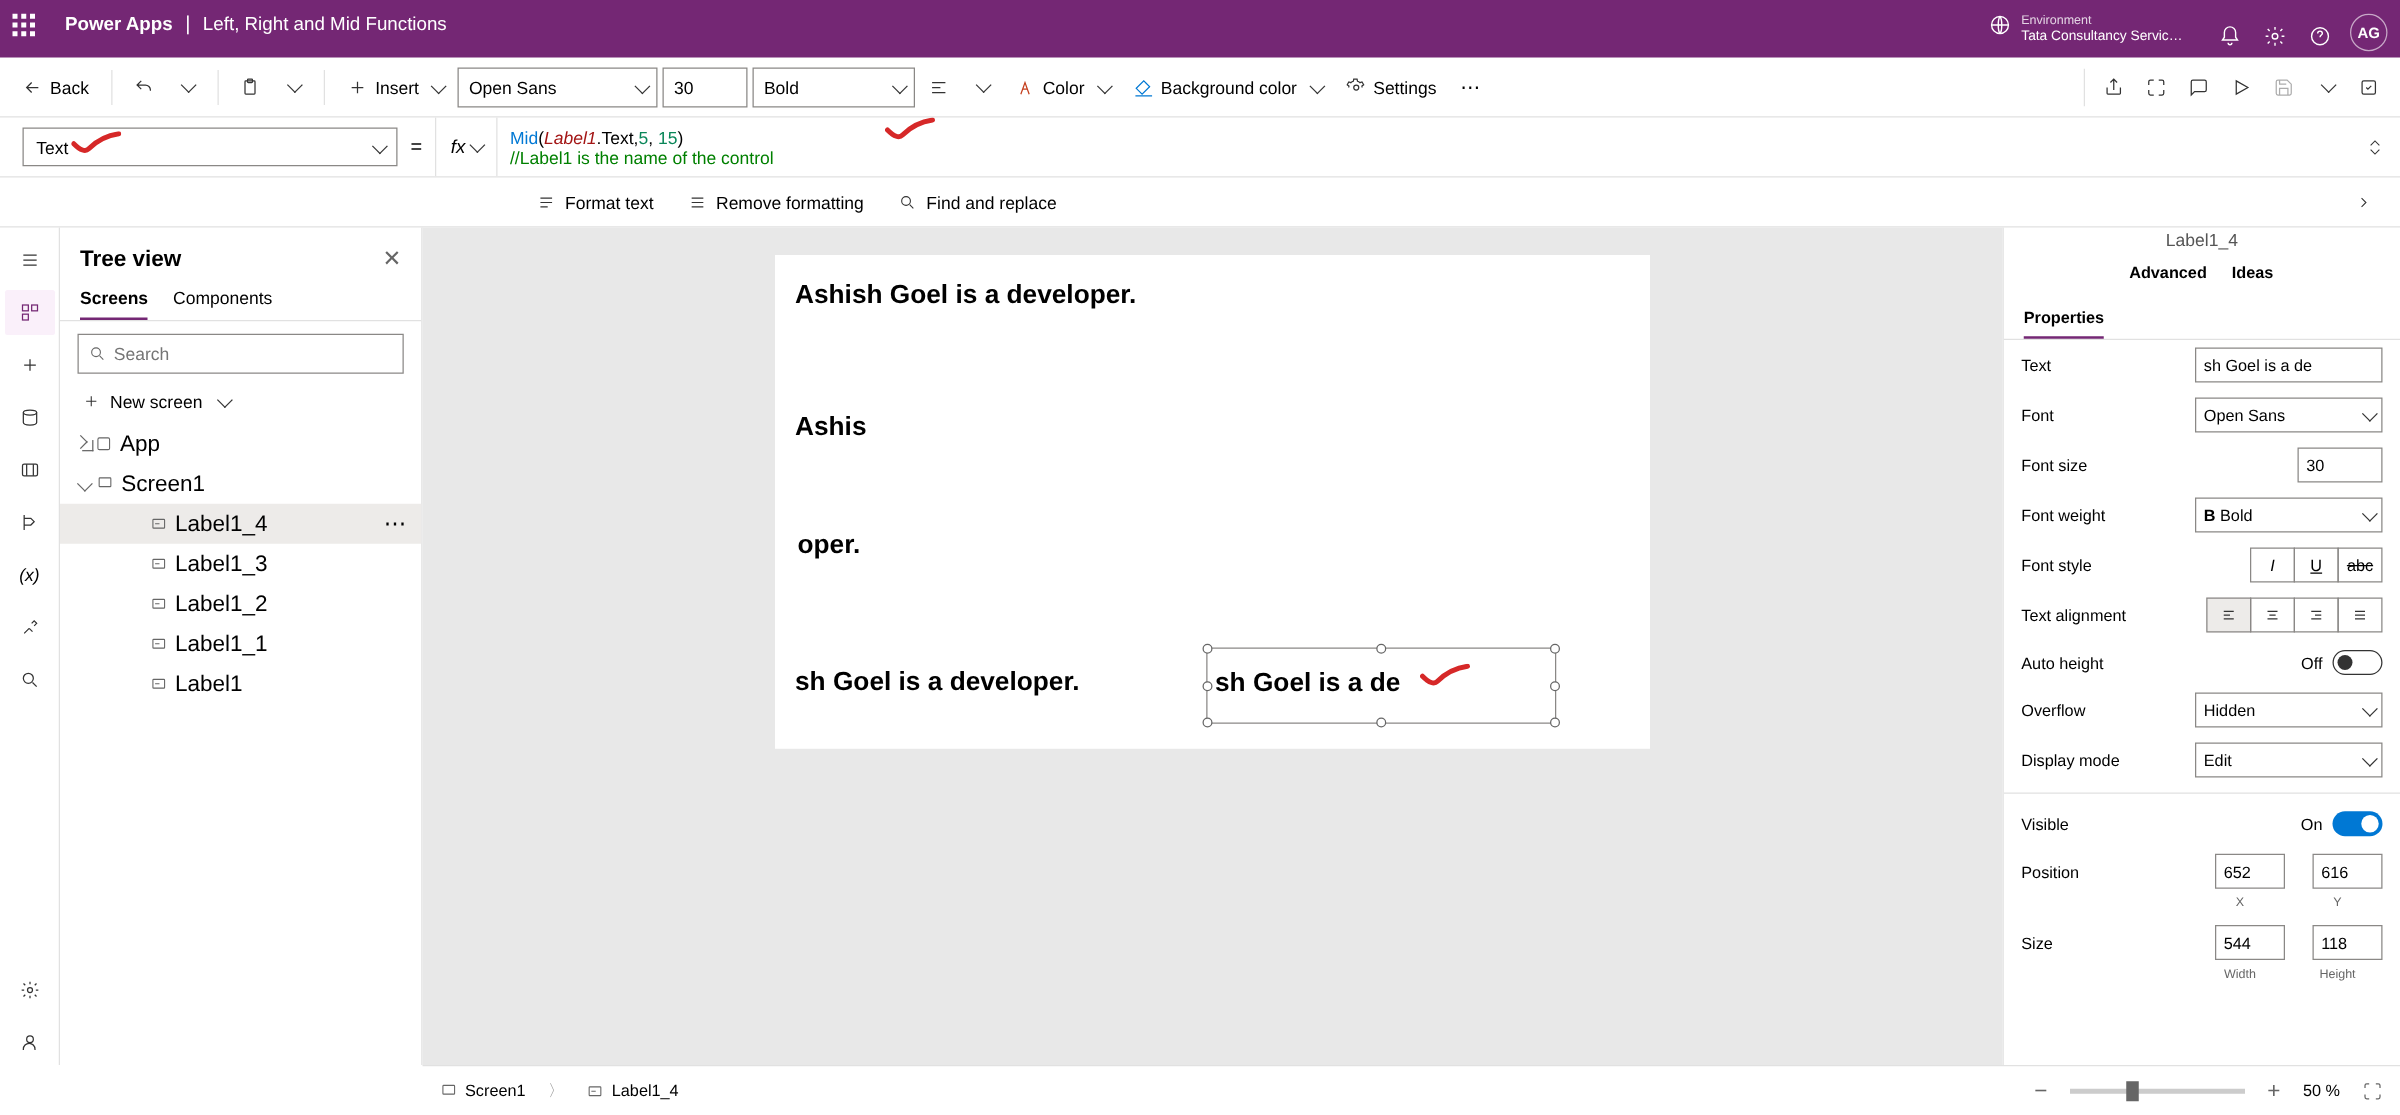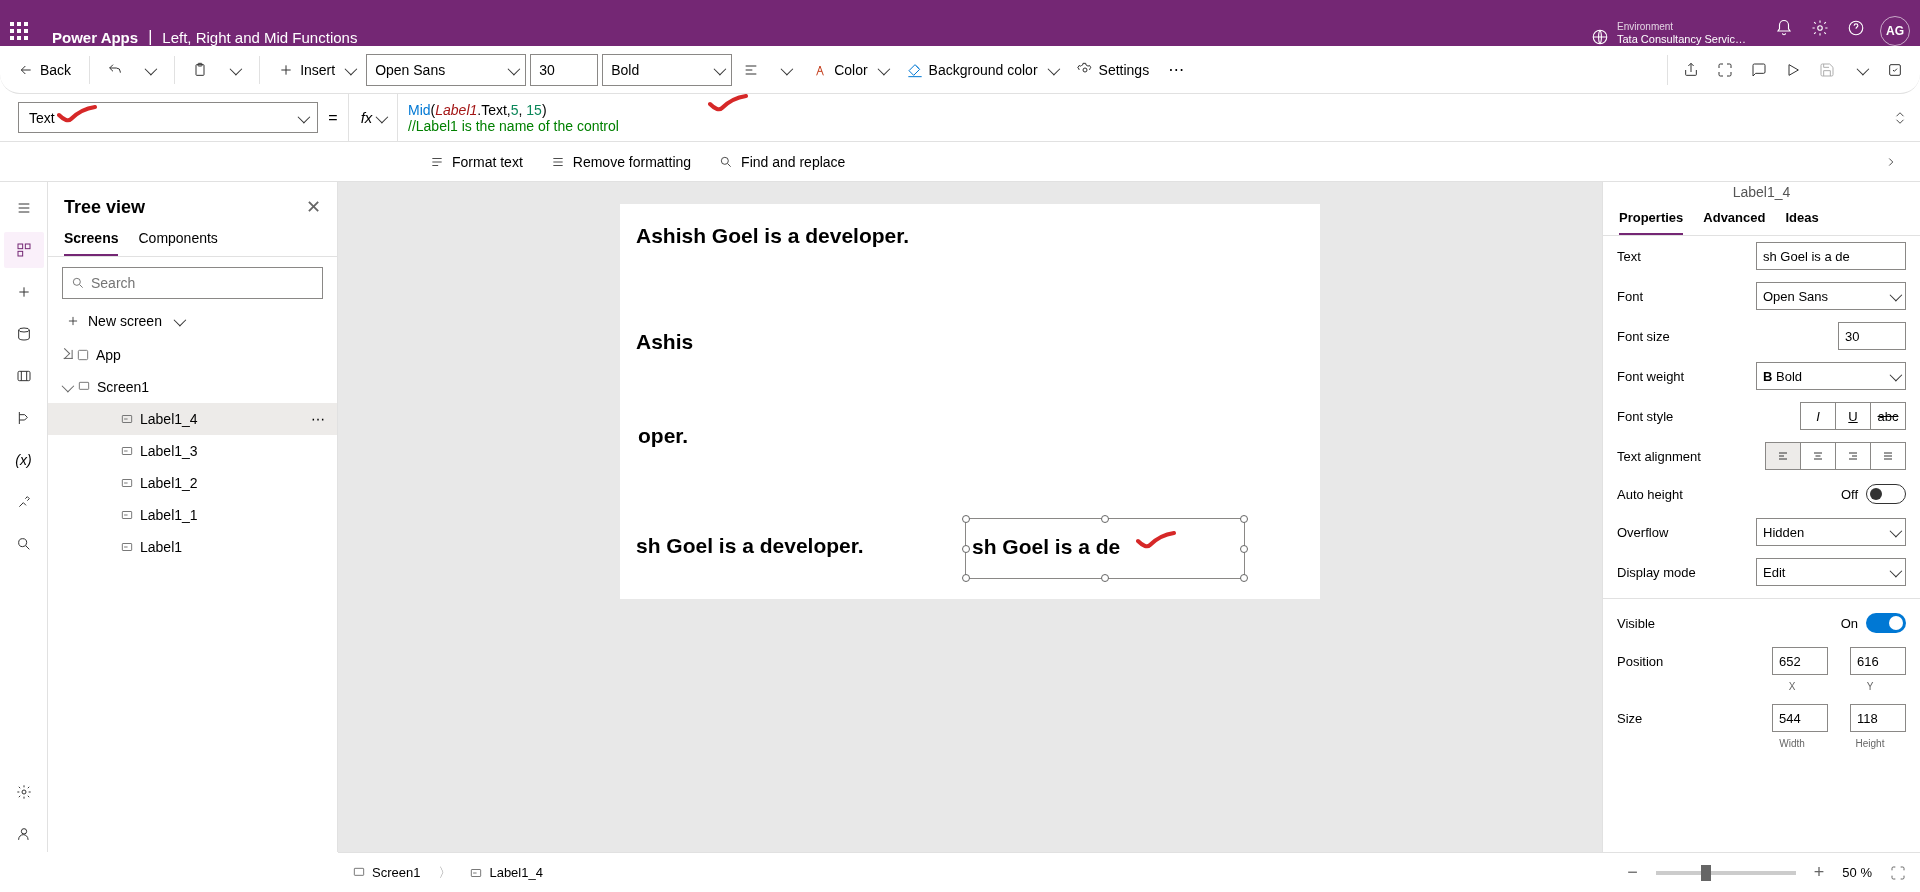--- a/index.html
+++ b/index.html
@@ -1,30 +1,30 @@
 <!DOCTYPE html>
 <html><head>
 <meta charset="utf-8">
 <style>
 * { margin: 0; padding: 0; box-sizing: border-box; font-family: "Segoe UI", sans-serif; }
 body { background: #fff; overflow: hidden; }
 
-.topbar { background: #742774; height: 46px; display: flex; align-items: flex-end; color: #fff; padding: 0 10px; }
+.topbar { background: #742774; height: 46px; display: flex; align-items: flex-start; color: #fff; padding: 11px 10px; }
 .topbar .waffle { width: 24px; height: 24px; display: grid; grid-template-columns: repeat(3,4px); grid-template-rows: repeat(3,4px); gap: 3px; margin-right: 18px; cursor: pointer; }
 .topbar .waffle span { background: #fff; width: 4px; height: 4px; }
 .topbar .title { font-size: 15px; font-weight: 600; }
 .topbar .sep { margin: 0 10px; }
 .topbar .subtitle { font-size: 15px; font-weight: 400; }
 .topbar .spacer { flex: 1; }
 .topbar .env { font-size: 11px; line-height: 1.2; margin-right: 20px; }
 .topbar .env .env-label { font-size: 10px; opacity: .8; }
 .topbar .icon-btn { width: 36px; height: 36px; display: flex; align-items: center; justify-content: center; cursor: pointer; border-radius: 2px; }
 .topbar .avatar { width: 30px; height: 30px; border-radius: 50%; border: 1px solid rgba(255,255,255,.6); display: flex; align-items: center; justify-content: center; font-size: 12px; font-weight: 600; margin-left: 6px; }
 
-.cmdbar { height: 48px; border-bottom: 1px solid #e1e1e1; display: flex; align-items: center; padding: 0 10px; gap: 4px; border-radius: 20px; }
+.cmdbar { height: 48px; border-bottom: 1px solid #e1e1e1; display: flex; align-items: center; padding: 0 10px; gap: 4px; }
 .cmdbar .back { display: flex; align-items: center; gap: 6px; padding: 4px 8px; cursor: pointer; font-size: 14px; }
 .cmdbar .divider { width: 1px; height: 28px; background: #e1e1e1; margin: 0 6px; }
 .cmdbar .ibtn { width: 30px; height: 30px; display: flex; align-items: center; justify-content: center; cursor: pointer; border-radius: 2px; }
 .cmdbar .insert-btn { display: flex; align-items: center; gap: 6px; padding: 4px 8px; cursor: pointer; font-size: 14px; }
 .cmdbar .dd { height: 32px; border: 1px solid #8a8886; background: #fff; display: flex; align-items: center; padding: 0 8px; font-size: 14px; cursor: pointer; }
 .cmdbar .dd.font { width: 160px; justify-content: space-between; }
 .cmdbar .dd.size { width: 68px; }
 .cmdbar .dd.weight { width: 130px; justify-content: space-between; }
 .cmdbar .label-btn { display: flex; align-items: center; gap: 6px; padding: 4px 8px; cursor: pointer; font-size: 14px; }
 .cmdbar .spacer { flex: 1; }
@@ -52,37 +52,37 @@
 
 .tree-panel { width: 290px; border-right: 1px solid #e1e1e1; display: flex; flex-direction: column; position: relative; }
 .tree-panel .thead { display: flex; align-items: center; justify-content: space-between; padding: 14px 16px 6px; }
 .tree-panel .thead h2 { font-size: 18px; font-weight: 600; }
 .tree-panel .tabs { display: flex; gap: 20px; padding: 6px 16px 0; border-bottom: 1px solid #e1e1e1; }
 .tree-panel .tabs .tab { padding-bottom: 8px; font-size: 14px; cursor: pointer; }
 .tree-panel .tabs .tab.active { border-bottom: 2px solid #742774; font-weight: 600; }
 .tree-panel .search { margin: 10px 14px; height: 32px; border: 1px solid #8a8886; display: flex; align-items: center; padding: 0 8px; gap: 6px; justify-content: space-between; }
 .tree-panel .search input { border: none; outline: none; flex: 1; font-size: 14px; }
 .tree-panel .newscreen { display: flex; align-items: center; gap: 8px; padding: 4px 18px 10px; font-size: 14px; cursor: pointer; }
-.tree-panel .tree { font-size: 14px; }
+.tree-panel .tree { font-size: 18px; }
 .tree-panel .tree .node { display: flex; align-items: center; height: 32px; padding-left: 14px; gap: 6px; cursor: pointer; }
 .tree-panel .tree .node.indent2 { padding-left: 72px; }
 .tree-panel .tree .node.selected { background: #edebe9; }
 .tree-panel .tree .node .more { margin-left: auto; margin-right: 12px; }
 
 .canvas-wrap { flex: 1; background: #e8e8e8; position: relative; display: flex; align-items: flex-start; justify-content: center; overflow: hidden; }
 .canvas { background: #fff; width: 700px; height: 395px; margin-top: 22px; position: relative; padding: 20px 16px; }
 .canvas .lbl { font-size: 21px; font-weight: 700; position: absolute; }
 .canvas .selected-box { position: absolute; border: 1px solid #8a8886; background: #fff; }
 .canvas .handle { position: absolute; width: 8px; height: 8px; background: #fff; border: 1px solid #666; border-radius: 50%; }
 
 .props-panel { width: 318px; border-left: 1px solid #e1e1e1; display: flex; flex-direction: column; overflow: hidden; }
 .props-panel .pname { padding: 0 16px 4px; font-size: 14px; color: #555; }
 .props-panel .ptabs { display: flex; gap: 20px; padding: 6px 16px 0; border-bottom: 1px solid #e1e1e1; }
 .props-panel .ptabs .pt { padding-bottom: 8px; font-size: 13px; cursor: pointer; font-weight: bold; }
-.props-panel .ptabs .pt.active { border-bottom: 2px solid #742774; font-weight: 600; }
+.props-panel .ptabs .pt.active { border-bottom: 2px solid #742774; font-weight: 600; margin-top: 36px; }
 .props-panel .plist { flex: 1; overflow: auto; }
 .props-panel .prow { display: flex; align-items: center; justify-content: space-between; padding: 6px 14px; min-height: 36px; font-size: 13px; }
 .props-panel .prow .pval { width: 150px; }
 .props-panel .prow input[type=text] { width: 100%; height: 28px; border: 1px solid #8a8886; padding: 0 6px; font-size: 13px; }
 .props-panel .prow .pdd { width: 100%; height: 28px; border: 1px solid #8a8886; display: flex; align-items: center; padding: 0 6px; justify-content: space-between; cursor: pointer; font-size: 13px; }
 .props-panel .btn-group { display: flex; }
 .props-panel .btn-group .bgi { width: 36px; height: 28px; border: 1px solid #8a8886; margin-left: -1px; display: flex; align-items: center; justify-content: center; cursor: pointer; }
 .props-panel .btn-group .bgi.active { background: #edebe9; }
 .props-panel .toggle { width: 40px; height: 20px; border-radius: 10px; position: relative; cursor: pointer; }
 .props-panel .toggle.off { background: #fff; border: 1px solid #333; }

